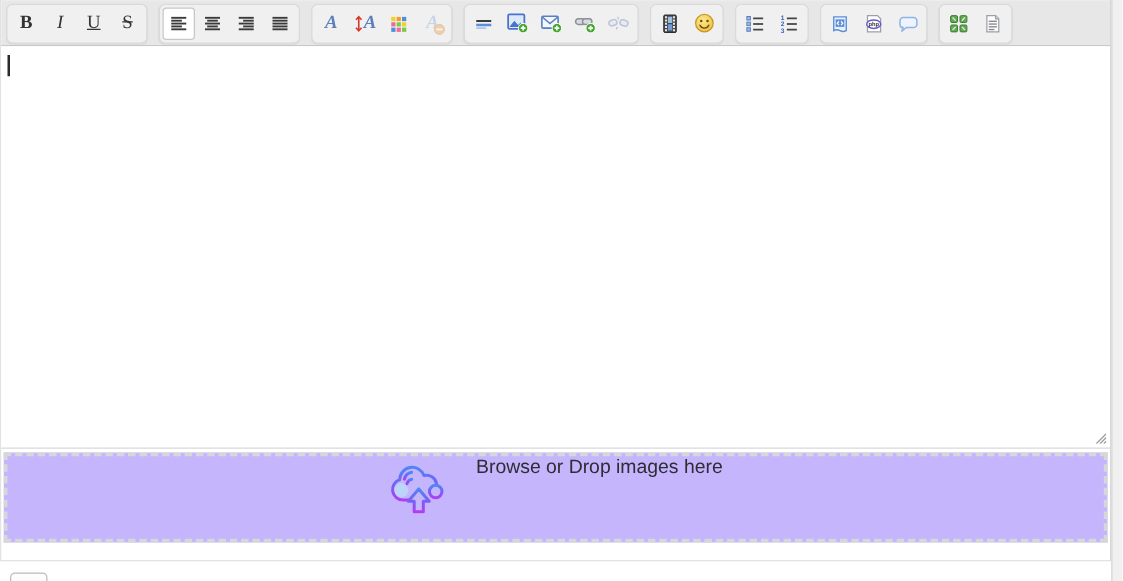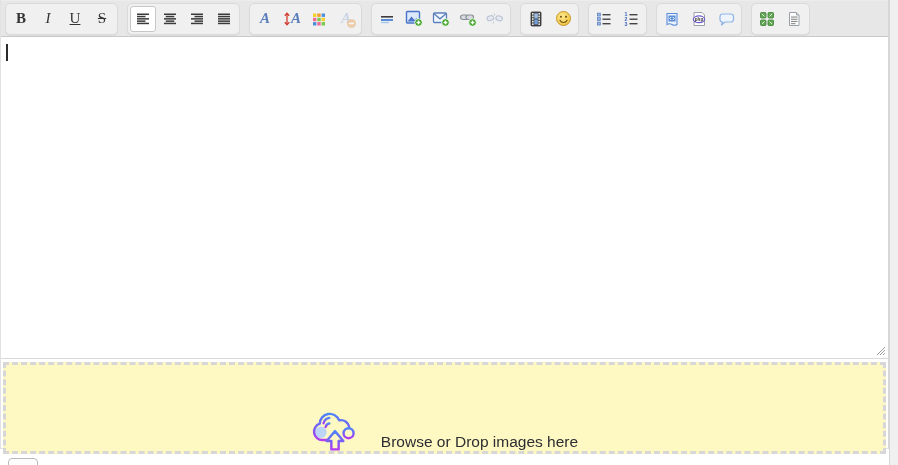--- a/index.html
+++ b/index.html
@@ -36,22 +36,22 @@
   .tbtn svg { display:block; }
   .badge-wrap { position:relative; display:flex; }
 
   
   .editor-body { position:relative; height:322px; background:#fff;
                  border-bottom:1px solid #d9d9d9; }
   .caret { position:absolute; left:5px; top:7px; width:2px; height:17px; background:#2b2b2b; }
   .resize-grip { position:absolute; right:3px; bottom:3px; width:10px; height:10px; cursor:nwse-resize; }
 
   
-  .dropzone { margin:3px 2px 0 2px; height:92px; background:#fef9c3;
-              border:3px dashed #d7d7d7; display:flex; align-items:flex-end;
+  .dropzone { margin:3px 2px 0 2px; height:72px; background:#c4b5fd;
+              border:3px dashed #d7d7d7; display:flex; align-items:flex-start;
               justify-content:center; gap:22px; cursor:pointer; }
   .dz-label { font-size:15.5px; color:#2d2d33; }
 
   
   .partial-btn { position:absolute; left:8px; top:458px; width:30px; height:14px;
                  background:#fdfdfd; border:1px solid #bbb; border-radius:4px; }
 </style>
 </head>
 <body>
 

